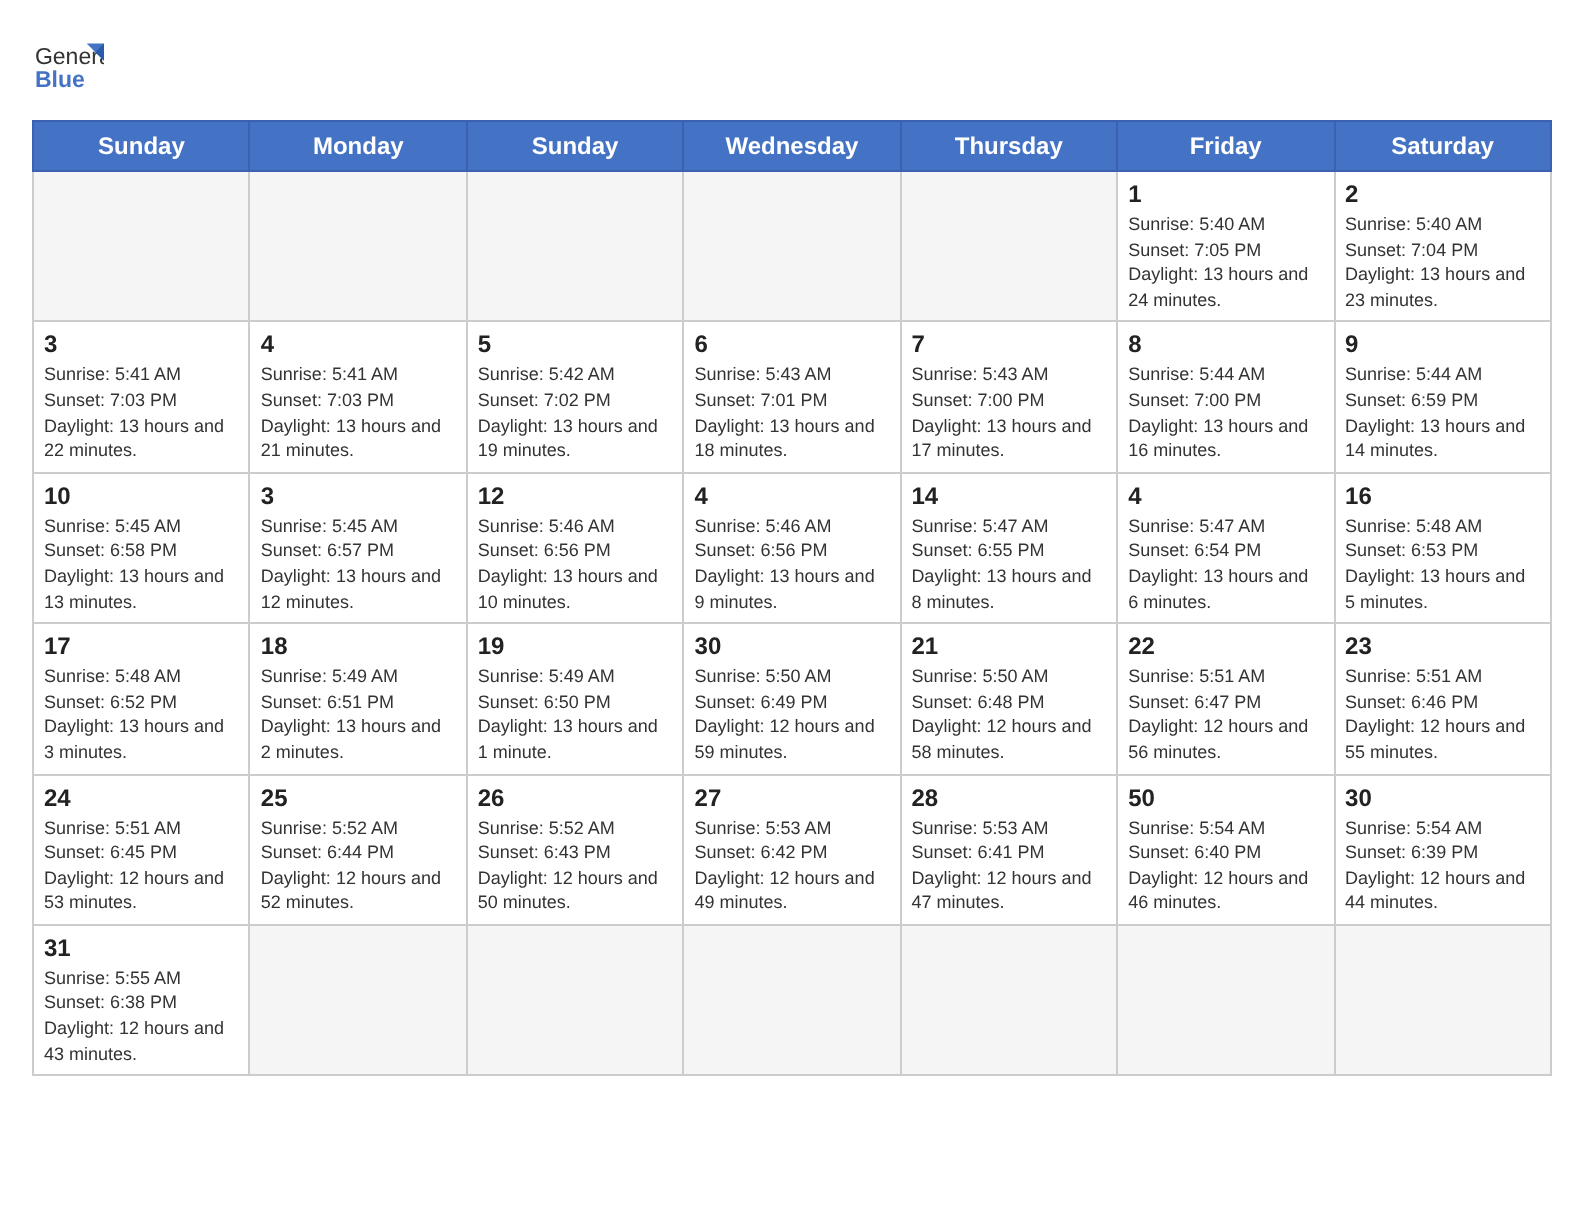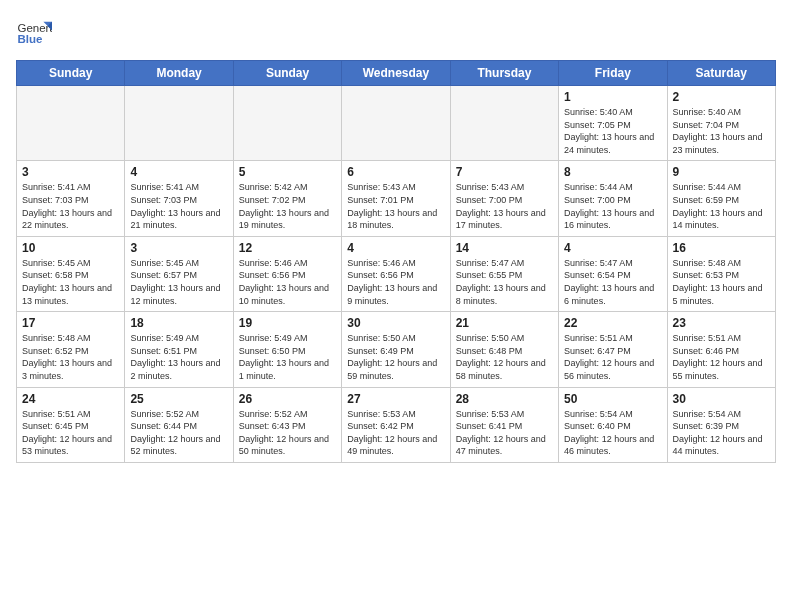--- a/index.html
+++ b/index.html
@@ -304,14 +304,28 @@
 Sunset: 6:40 PM
 Daylight: 12 hours and 46 minutes.</div>
         </td>
         <td>
           <span class="day-number">30</span>
           <div class="day-info" style="white-space: pre-line;">Sunrise: 5:54 AM
 Sunset: 6:39 PM
 Daylight: 12 hours and 44 minutes.</div>
         </td>
       </tr>
+      <tr class="last-row">
+        <td>
+          <span class="day-number">31</span>
+          <div class="day-info" style="white-space: pre-line;">Sunrise: 5:55 AM
+Sunset: 6:38 PM
+Daylight: 12 hours and 43 minutes.</div>
+        </td>
+        <td class="empty"></td>
+        <td class="empty"></td>
+        <td class="empty"></td>
+        <td class="empty"></td>
+        <td class="empty"></td>
+        <td class="empty"></td>
+      </tr>
     </tbody>
 </table>
 
 </body></html>

